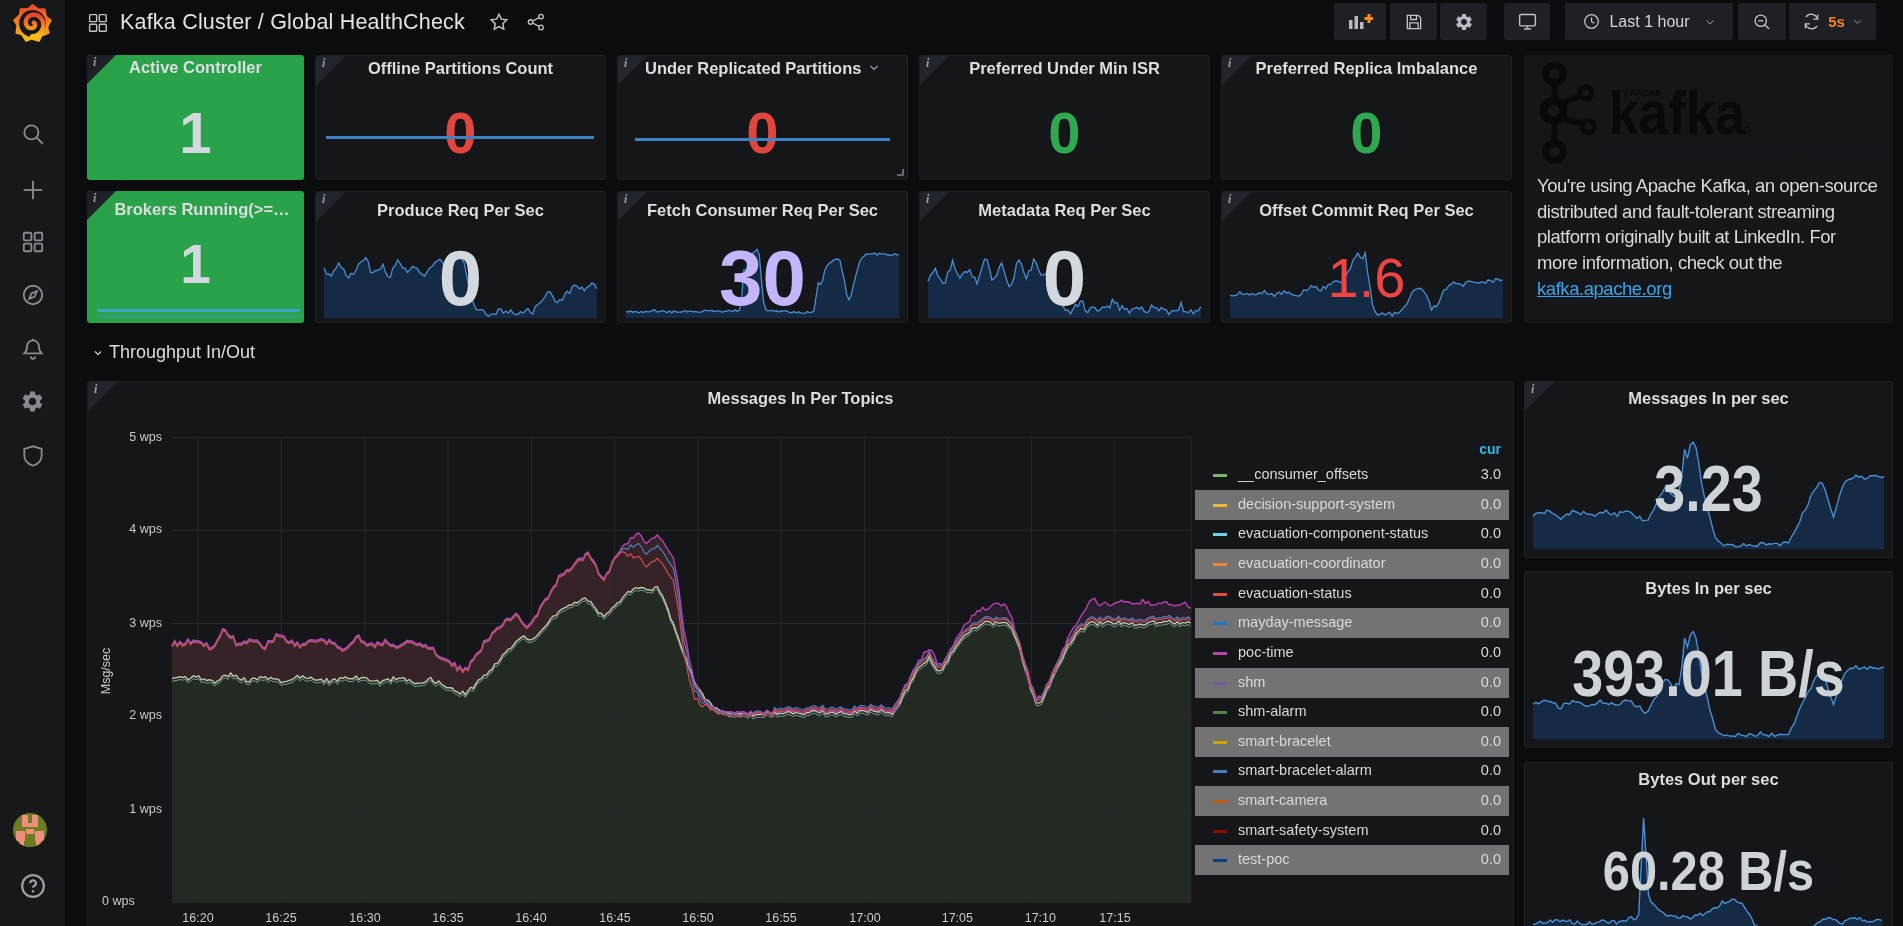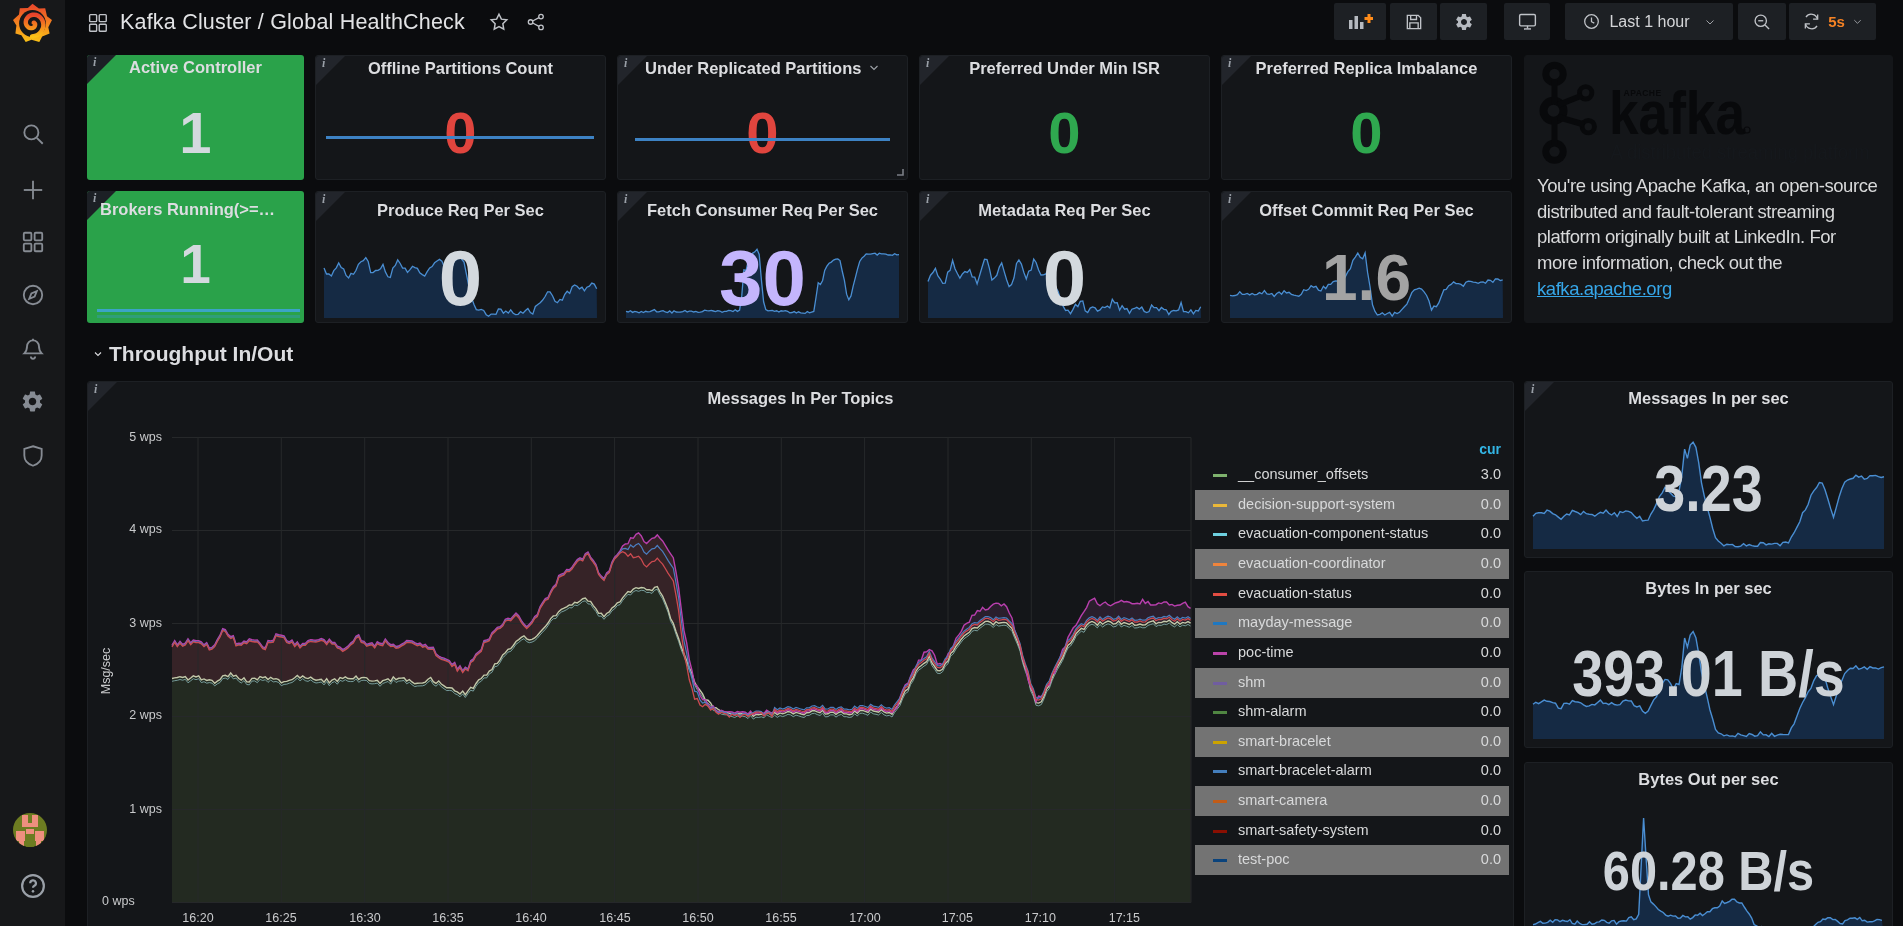--- a/index.html
+++ b/index.html
@@ -213,21 +213,21 @@
   </div>
 <div class="panel" style="left:1221px;top:55px;width:291px;height:125px">
     <div class="corner"></div>
     <div class="ii">i</div>
     <div class="ptitle" style="top:3px">Preferred Replica Imbalance</div>
     <div class="bigval" style="top:43px;font-size:58px;color:#2fa84f">0</div>
   </div>
 <div class="gpanel" style="left:87px;top:191px;width:217px;height:132px">
     <div class="corng"></div>
     <div class="ii">i</div>
-<div class="ptitle" style="top:9px;text-align:left;left:13px">Brokers Running(&gt;=…</div>
+<div class="ptitle" style="top:9px;text-align:center;left:13px">Brokers Running(&gt;=…</div>
 <div class="bigval" style="top:41px;font-size:55px">1</div>
 <div class="abs" style="left:10px;right:4px;top:118px;height:3px;background:#3ba4c7"></div>
 <div class="abs" style="left:10px;right:4px;top:124px;height:3px;background:#2f9e79"></div>
   </div>
 <div class="panel" style="left:315px;top:191px;width:291px;height:132px">
     <div class="corner"></div>
     <div class="ii">i</div>
     <div class="ptitle" style="top:9px">Produce Req Per Sec</div>
     <svg class="abs" style="left:0;top:0" width="289" height="130">
       <polygon points="8,126 8.0,76.0 10.5,82.0 12.9,81.9 15.4,84.0 17.8,78.7 20.3,75.8 22.7,70.9 25.2,75.6 27.7,77.0 30.1,83.5 32.6,86.0 35.0,81.4 37.5,82.3 39.9,78.5 42.4,72.3 44.9,69.7 47.3,68.6 49.8,65.6 52.2,69.5 54.7,80.6 57.1,80.5 59.6,78.5 62.1,78.3 64.5,76.8 67.0,72.4 69.4,79.9 71.9,84.8 74.3,85.4 76.8,76.0 79.3,73.5 81.7,67.9 84.2,71.5 86.6,76.0 89.1,76.1 91.5,80.4 94.0,77.7 96.5,74.3 98.9,75.6 101.4,76.4 103.8,80.9 106.3,82.6 108.7,84.0 111.2,79.6 113.7,76.0 116.1,74.6 118.6,70.8 121.0,69.0 123.5,67.4 125.9,69.1 128.4,75.1 130.9,79.3 133.3,78.3 135.8,75.8 138.2,69.0 140.7,67.4 143.1,63.3 145.6,67.0 148.0,70.0 150.5,82.5 153.0,95.2 155.4,105.1 157.9,112.2 160.3,117.6 162.8,118.1 165.2,117.4 167.7,118.4 170.2,122.7 172.6,124.3 175.1,122.1 177.5,122.1 180.0,122.3 182.4,116.9 184.9,117.1 187.4,121.2 189.8,119.1 192.3,121.1 194.7,117.8 197.2,121.2 199.6,122.6 202.1,122.3 204.6,119.6 207.0,121.2 209.5,118.5 211.9,116.5 214.4,120.5 216.8,122.1 219.3,114.5 221.8,112.6 224.2,110.7 226.7,108.0 229.1,104.5 231.6,99.8 234.0,99.9 236.5,103.7 239.0,109.2 241.4,110.7 243.9,107.4 246.3,108.2 248.8,102.3 251.2,99.3 253.7,101.4 256.2,94.6 258.6,92.9 261.1,94.2 263.5,96.9 266.0,95.1 268.4,98.8 270.9,95.2 273.4,94.2 275.8,91.1 278.3,92.1 280.7,96.8 281,126" fill="#152a44"></polygon>
@@ -256,21 +256,21 @@
     <div class="bigval" style="top:47px;font-size:78px;line-height:78px;font-weight:600;color:#d3d9de">0</div>
   </div>
 <div class="panel" style="left:1221px;top:191px;width:291px;height:132px">
     <div class="corner"></div>
     <div class="ii">i</div>
     <div class="ptitle" style="top:9px">Offset Commit Req Per Sec</div>
     <svg class="abs" style="left:0;top:0" width="289" height="130">
       <polygon points="8,126 8.0,103.4 10.5,103.9 12.9,103.5 15.4,102.7 17.8,99.7 20.3,102.4 22.7,102.4 25.2,101.5 27.7,102.9 30.1,101.4 32.6,102.8 35.0,102.3 37.5,100.6 39.9,101.8 42.4,98.6 44.9,101.8 47.3,102.3 49.8,101.5 52.2,104.5 54.7,101.5 57.1,100.1 59.6,102.2 62.1,98.7 64.5,101.0 67.0,100.3 69.4,102.3 71.9,103.1 74.3,103.7 76.8,104.2 79.3,102.4 81.7,97.7 84.2,98.5 86.6,97.3 89.1,93.7 91.5,95.2 94.0,94.3 96.5,98.1 98.9,99.0 101.4,94.3 103.8,96.7 106.3,92.4 108.7,92.4 111.2,89.5 113.7,88.8 116.1,89.2 118.6,90.7 121.0,88.7 123.5,84.4 125.9,79.6 128.4,76.6 130.9,68.4 133.3,65.1 135.8,61.1 138.2,65.2 140.7,66.8 143.1,60.8 145.6,80.4 148.0,94.5 150.5,112.8 153.0,119.4 155.4,123.0 157.9,122.4 160.3,120.8 162.8,123.0 165.2,121.5 167.7,120.3 170.2,124.1 172.6,120.3 175.1,121.5 177.5,120.2 180.0,117.4 182.4,114.8 184.9,112.1 187.4,106.4 189.8,100.7 192.3,97.8 194.7,97.2 197.2,96.1 199.6,97.1 202.1,99.9 204.6,103.5 207.0,109.0 209.5,118.2 211.9,114.1 214.4,114.7 216.8,110.9 219.3,104.2 221.8,97.9 224.2,97.4 226.7,93.7 229.1,92.4 231.6,89.9 234.0,91.6 236.5,91.7 239.0,92.4 241.4,94.2 243.9,90.2 246.3,89.1 248.8,89.3 251.2,90.1 253.7,90.3 256.2,91.4 258.6,90.2 261.1,89.9 263.5,91.2 266.0,88.0 268.4,88.3 270.9,90.3 273.4,86.9 275.8,87.0 278.3,88.6 280.7,87.9 281,126" fill="#152a44"></polygon>
       <polyline points="8.0,103.4 10.5,103.9 12.9,103.5 15.4,102.7 17.8,99.7 20.3,102.4 22.7,102.4 25.2,101.5 27.7,102.9 30.1,101.4 32.6,102.8 35.0,102.3 37.5,100.6 39.9,101.8 42.4,98.6 44.9,101.8 47.3,102.3 49.8,101.5 52.2,104.5 54.7,101.5 57.1,100.1 59.6,102.2 62.1,98.7 64.5,101.0 67.0,100.3 69.4,102.3 71.9,103.1 74.3,103.7 76.8,104.2 79.3,102.4 81.7,97.7 84.2,98.5 86.6,97.3 89.1,93.7 91.5,95.2 94.0,94.3 96.5,98.1 98.9,99.0 101.4,94.3 103.8,96.7 106.3,92.4 108.7,92.4 111.2,89.5 113.7,88.8 116.1,89.2 118.6,90.7 121.0,88.7 123.5,84.4 125.9,79.6 128.4,76.6 130.9,68.4 133.3,65.1 135.8,61.1 138.2,65.2 140.7,66.8 143.1,60.8 145.6,80.4 148.0,94.5 150.5,112.8 153.0,119.4 155.4,123.0 157.9,122.4 160.3,120.8 162.8,123.0 165.2,121.5 167.7,120.3 170.2,124.1 172.6,120.3 175.1,121.5 177.5,120.2 180.0,117.4 182.4,114.8 184.9,112.1 187.4,106.4 189.8,100.7 192.3,97.8 194.7,97.2 197.2,96.1 199.6,97.1 202.1,99.9 204.6,103.5 207.0,109.0 209.5,118.2 211.9,114.1 214.4,114.7 216.8,110.9 219.3,104.2 221.8,97.9 224.2,97.4 226.7,93.7 229.1,92.4 231.6,89.9 234.0,91.6 236.5,91.7 239.0,92.4 241.4,94.2 243.9,90.2 246.3,89.1 248.8,89.3 251.2,90.1 253.7,90.3 256.2,91.4 258.6,90.2 261.1,89.9 263.5,91.2 266.0,88.0 268.4,88.3 270.9,90.3 273.4,86.9 275.8,87.0 278.3,88.6 280.7,87.9" fill="none" stroke="#4a8ed2" stroke-width="1.3"></polyline>
     </svg>
-    <div class="bigval" style="top:47px;font-size:64px;line-height:78px;font-weight:700;color:#a3a3a3">1.6</div>
+    <div class="bigval" style="top:47px;font-size:56px;line-height:78px;font-weight:400;color:#ef4444">1.6</div>
   </div>
 <div class="panel" style="left:1524px;top:55px;width:369px;height:268px;border-color:#141619">
     <svg class="abs" style="left:10px;top:2px" width="350" height="112" viewBox="0 0 350 112">
 <g fill="#08090b">
 <circle cx="19.5" cy="15.9" r="12.2"></circle>
 <circle cx="18.5" cy="52.8" r="14"></circle>
 <circle cx="19.5" cy="93.6" r="12.2"></circle>
 <circle cx="50.7" cy="34.8" r="8.6"></circle>
 <circle cx="53.3" cy="68.7" r="8.6"></circle>
 <rect x="16.5" y="22" width="6" height="25"></rect>
@@ -289,21 +289,21 @@
 <text x="74" y="75.5" font-family="Liberation Sans,sans-serif" font-size="62" font-weight="700" fill="#08090b" textLength="136" lengthAdjust="spacingAndGlyphs">kafka</text>
 <circle cx="212" cy="72" r="3" fill="none" stroke="#08090b" stroke-width="1.2"></circle>
 <text x="75.6" y="101" font-family="Liberation Sans,sans-serif" font-size="20" fill="#15181c" textLength="259" lengthAdjust="spacingAndGlyphs">A distributed streaming platform</text>
 </svg>
     <div class="abs" style="left:12px;top:117px;width:365px;font-size:18.5px;letter-spacing:-0.45px;line-height:25.7px;color:#d8d9da;white-space:nowrap">You're using Apache Kafka, an open-source<br>distributed and fault-tolerant streaming<br>platform originally built at LinkedIn. For<br>more information, check out the<br><span style="color:#36a6e8;text-decoration:underline">kafka.apache.org</span></div>
   </div>
 <div class="abs" style="left:92px;top:342px;display:flex;align-items:center;color:#dcdde0">
 <svg width="12" height="12" viewBox="0 0 24 24" style="margin-right:5px">
       <path d="M6 9 l6 6 6-6" stroke="#dcdde0" stroke-width="2.2" fill="none"></path>
     </svg>
-<span style="font-size:21px;font-weight:700">Throughput In/Out</span>
+<span style="font-size:18px;font-weight:400">Throughput In/Out</span>
   </div>
 <div class="panel" style="left:87px;top:381px;width:1427px;height:560px">
     <div class="corner"></div>
     <div class="ii">i</div>
     <div class="ptitle" style="font-size:16.5px">Messages In Per Topics</div>
     <svg class="abs" style="left:0;top:0" width="1427" height="560">
       <polygon points="84.0,263.0 86.7,258.6 89.3,262.9 92.0,259.3 94.7,262.5 97.3,261.2 100.0,256.7 102.7,260.8 105.3,258.0 108.0,258.7 110.7,258.8 113.3,259.9 116.0,262.9 118.7,260.6 121.3,266.1 124.0,265.3 126.7,262.8 129.3,257.7 132.0,253.2 134.7,246.7 137.3,247.6 140.0,252.3 142.7,254.6 145.3,253.7 148.0,262.0 150.7,261.1 153.3,261.5 156.0,259.0 158.7,259.8 161.3,256.9 164.0,257.6 166.7,258.1 169.3,258.0 172.0,261.1 174.7,264.8 177.3,265.7 180.0,258.5 182.7,258.9 185.3,258.3 188.0,251.8 190.7,252.6 193.3,253.2 196.0,253.9 198.7,258.7 201.3,259.8 204.0,258.1 206.7,262.8 209.3,259.9 212.0,264.2 214.7,261.4 217.3,261.4 220.0,258.5 222.7,257.6 225.3,258.0 228.0,258.3 230.7,257.6 233.3,256.5 236.0,257.5 238.7,260.9 241.3,257.2 244.0,260.3 246.7,260.4 249.3,264.2 252.0,265.2 254.7,267.6 257.3,266.0 260.0,264.2 262.7,261.1 265.3,259.1 268.0,254.3 270.7,252.8 273.3,258.7 276.0,259.3 278.7,262.4 281.3,261.5 284.0,260.9 286.7,264.1 289.3,259.8 292.0,261.3 294.7,261.8 297.3,257.0 300.0,260.5 302.7,262.6 305.3,262.2 308.0,264.5 310.7,264.0 313.3,262.3 316.0,260.9 318.7,258.5 321.3,258.7 324.0,259.0 326.7,260.6 329.3,261.9 332.0,261.1 334.7,263.5 337.3,262.4 340.0,265.4 342.7,265.5 345.3,265.3 348.0,271.7 350.7,274.0 353.3,275.4 356.0,276.2 358.7,277.3 361.3,278.5 364.0,282.6 366.7,280.5 369.3,287.2 372.0,283.8 374.7,288.6 377.3,285.2 380.0,286.9 382.7,278.7 385.3,276.9 388.0,271.9 390.7,269.7 393.3,267.5 396.0,258.6 398.7,258.0 401.3,256.8 404.0,250.7 406.7,248.2 409.3,245.4 412.0,244.7 414.7,242.4 417.3,237.3 420.0,236.3 422.7,236.9 425.3,233.9 428.0,231.1 430.7,233.8 433.3,238.4 436.0,242.1 438.7,244.7 441.3,242.2 444.0,239.1 446.7,234.5 449.3,232.7 452.0,224.8 454.7,220.4 457.3,216.5 460.0,215.5 462.7,209.3 465.3,204.7 468.0,202.3 470.7,193.6 473.3,192.2 476.0,191.1 478.7,187.4 481.3,187.7 484.0,185.2 486.7,181.2 489.3,177.6 492.0,175.8 494.7,177.2 497.3,171.7 500.0,169.9 502.6,175.1 505.3,178.4 508.0,182.5 510.6,190.6 513.3,194.1 516.0,196.6 518.6,191.0 521.3,188.8 524.0,180.1 526.6,175.1 529.3,172.4 532.0,168.8 534.6,164.0 537.3,162.0 540.0,161.7 542.6,155.7 545.3,156.3 548.0,152.4 550.6,150.9 553.3,154.0 556.0,159.5 558.6,161.6 561.3,158.7 564.0,156.3 566.6,155.8 569.3,152.9 572.0,156.2 574.6,158.9 577.3,163.3 580.0,167.9 582.6,171.8 585.3,175.7 588.0,190.0 590.6,205.3 593.3,227.5 596.0,248.6 598.6,260.3 601.3,277.6 604.0,288.6 606.6,302.2 609.3,304.2 612.0,313.3 614.6,317.6 617.3,317.7 620.0,322.4 622.6,326.1 625.3,324.1 628.0,328.3 630.6,330.1 633.3,328.2 636.0,329.4 638.6,329.9 641.3,329.7 644.0,330.0 646.6,331.0 649.3,329.6 652.0,330.3 654.6,329.8 657.3,330.2 660.0,332.0 662.6,329.1 665.3,332.6 668.0,330.8 670.6,331.1 673.3,330.3 676.0,331.4 678.6,328.2 681.3,329.9 684.0,331.1 686.6,328.7 689.3,330.9 692.0,329.2 694.6,330.1 697.3,329.2 700.0,327.8 702.6,328.5 705.3,330.2 708.0,328.7 710.6,329.4 713.3,330.3 716.0,331.1 718.6,329.0 721.3,328.9 724.0,327.1 726.6,326.9 729.3,328.2 732.0,329.0 734.6,326.6 737.3,330.4 740.0,330.2 742.6,328.5 745.3,328.5 748.0,330.6 750.6,328.8 753.3,327.9 756.0,330.2 758.6,330.2 761.3,331.0 764.0,330.4 766.6,327.4 769.3,329.5 772.0,326.8 774.6,326.7 777.3,327.7 780.0,328.8 782.6,325.5 785.3,327.3 788.0,327.9 790.6,328.5 793.3,326.0 796.0,328.3 798.6,329.4 801.3,328.9 804.0,330.6 804.0,520.5 84.0,520.5" fill="#362327"></polygon>
       <polygon points="804.0,330.6 806.6,328.0 809.3,324.9 812.0,315.3 814.6,308.3 817.3,302.7 820.0,301.2 822.6,294.2 825.3,288.0 828.0,285.4 830.6,278.1 833.3,278.1 836.0,270.2 838.6,269.8 841.3,267.5 844.0,268.9 846.6,273.2 849.3,282.1 852.0,281.6 854.6,282.7 857.3,279.1 860.0,271.8 862.6,268.9 865.3,263.9 868.0,256.3 870.6,253.1 873.3,249.4 876.0,243.1 878.6,241.3 881.3,240.2 884.0,233.3 886.6,233.0 889.3,228.6 892.0,229.3 894.6,225.3 897.3,227.9 900.0,227.3 902.6,224.6 905.3,222.2 908.0,221.2 910.6,221.4 913.3,223.8 916.0,222.0 918.6,224.7 921.3,231.0 924.0,235.9 926.6,247.9 929.3,254.9 932.0,264.3 934.6,276.6 937.3,284.0 940.0,297.8 942.6,304.6 945.3,309.9 948.0,319.8 950.6,314.0 953.3,314.6 956.0,311.1 958.6,304.2 961.3,303.0 964.0,292.1 966.6,291.3 969.3,282.0 972.0,275.5 974.6,267.5 977.3,264.8 980.0,255.3 982.6,250.7 985.3,245.8 988.0,243.3 990.6,238.7 993.3,233.7 996.0,229.7 998.6,225.6 1001.3,219.2 1004.0,217.6 1006.6,216.2 1009.3,221.9 1012.0,223.7 1014.6,221.5 1017.3,220.0 1020.0,222.7 1022.6,223.8 1025.3,222.1 1028.0,220.7 1030.6,220.0 1033.3,218.3 1036.0,219.9 1038.6,219.5 1041.3,220.2 1044.0,221.7 1046.6,221.7 1049.3,221.3 1052.0,221.9 1054.6,217.4 1057.3,221.4 1060.0,219.5 1062.6,223.0 1065.3,223.0 1068.0,222.7 1070.6,220.9 1073.3,221.6 1076.0,220.0 1078.6,220.0 1081.3,222.9 1084.0,222.4 1086.6,224.1 1089.3,223.3 1092.0,223.0 1094.6,221.3 1097.3,220.2 1100.0,224.7 1102.6,226.4 1102.6,520.5 804.0,520.5" fill="#2a1f2d"></polygon>
       <polygon points="84.0,296.5 86.7,295.9 89.3,295.5 92.0,294.7 94.7,295.4 97.3,294.5 100.0,298.0 102.7,296.0 105.3,293.9 108.0,295.0 110.7,293.9 113.3,297.8 116.0,296.9 118.7,298.4 121.3,297.8 124.0,298.3 126.7,301.2 129.3,299.1 132.0,297.7 134.7,293.9 137.3,293.3 140.0,294.6 142.7,290.8 145.3,294.1 148.0,293.3 150.7,296.5 153.3,298.2 156.0,295.9 158.7,299.8 161.3,300.0 164.0,296.3 166.7,296.1 169.3,297.9 172.0,294.6 174.7,295.7 177.3,294.9 180.0,297.6 182.7,295.3 185.3,297.1 188.0,296.7 190.7,297.7 193.3,300.9 196.0,299.6 198.7,299.4 201.3,298.4 204.0,297.7 206.7,295.7 209.3,293.4 212.0,296.1 214.7,293.9 217.3,295.9 220.0,296.6 222.7,295.1 225.3,297.1 228.0,298.2 230.7,297.8 233.3,297.2 236.0,300.2 238.7,296.7 241.3,300.9 244.0,298.0 246.7,296.8 249.3,299.5 252.0,295.6 254.7,296.5 257.3,294.9 260.0,296.5 262.7,296.8 265.3,296.7 268.0,294.0 270.7,297.5 273.3,295.7 276.0,295.4 278.7,295.8 281.3,298.7 284.0,299.1 286.7,298.9 289.3,298.3 292.0,301.5 294.7,298.7 297.3,297.8 300.0,296.8 302.7,299.4 305.3,294.9 308.0,297.7 310.7,296.3 313.3,296.1 316.0,295.7 318.7,299.0 321.3,297.5 324.0,299.9 326.7,301.8 329.3,301.2 332.0,301.1 334.7,301.0 337.3,300.1 340.0,297.3 342.7,295.4 345.3,299.7 348.0,301.4 350.7,298.9 353.3,302.0 356.0,303.9 358.7,305.8 361.3,305.7 364.0,306.0 366.7,308.8 369.3,309.9 372.0,312.0 374.7,309.1 377.3,312.7 380.0,308.8 382.7,305.4 385.3,306.3 388.0,301.5 390.7,297.9 393.3,296.5 396.0,293.1 398.7,293.1 401.3,289.1 404.0,287.5 406.7,281.9 409.3,281.4 412.0,277.9 414.7,272.9 417.3,270.7 420.0,267.3 422.7,266.6 425.3,263.5 428.0,259.5 430.7,257.6 433.3,255.4 436.0,253.8 438.7,256.8 441.3,257.9 444.0,257.4 446.7,255.9 449.3,253.5 452.0,250.3 454.7,247.3 457.3,244.6 460.0,241.0 462.7,236.6 465.3,233.9 468.0,233.7 470.7,229.6 473.3,227.4 476.0,226.2 478.7,224.8 481.3,223.0 484.0,223.1 486.7,220.2 489.3,220.9 492.0,219.0 494.7,216.7 497.3,216.0 500.0,219.1 502.6,219.4 505.3,223.6 508.0,226.8 510.6,231.4 513.3,231.3 516.0,234.6 518.6,231.5 521.3,229.9 524.0,225.9 526.6,224.2 529.3,220.8 532.0,219.8 534.6,215.8 537.3,212.6 540.0,209.5 542.6,210.2 545.3,207.0 548.0,205.7 550.6,206.5 553.3,205.5 556.0,205.8 558.6,207.8 561.3,207.7 564.0,208.6 566.6,205.4 569.3,204.5 572.0,210.0 574.6,214.1 577.3,220.5 580.0,227.3 582.6,236.5 585.3,241.3 588.0,249.5 590.6,256.6 593.3,265.1 596.0,271.7 598.6,278.5 601.3,285.8 604.0,291.4 606.6,300.2 609.3,305.0 612.0,308.3 614.6,311.9 617.3,317.7 620.0,318.2 622.6,320.9 625.3,325.8 628.0,325.8 630.6,327.7 633.3,329.3 636.0,330.0 638.6,330.1 641.3,331.3 644.0,331.7 646.6,332.7 649.3,331.3 652.0,332.0 654.6,331.4 657.3,331.9 660.0,333.7 662.6,330.8 665.3,334.3 668.0,332.4 670.6,332.8 673.3,332.0 676.0,333.0 678.6,329.9 681.3,331.6 684.0,332.8 686.6,330.4 689.3,332.6 692.0,330.9 694.6,331.8 697.3,330.9 700.0,329.5 702.6,330.1 705.3,331.9 708.0,330.4 710.6,331.1 713.3,332.0 716.0,332.7 718.6,330.7 721.3,330.6 724.0,328.8 726.6,328.6 729.3,329.8 732.0,330.7 734.6,328.3 737.3,332.1 740.0,331.8 742.6,330.2 745.3,330.1 748.0,332.3 750.6,330.5 753.3,329.6 756.0,331.9 758.6,331.9 761.3,332.7 764.0,332.1 766.6,329.0 769.3,331.2 772.0,328.5 774.6,328.4 777.3,329.4 780.0,330.5 782.6,327.2 785.3,329.0 788.0,329.5 790.6,330.2 793.3,327.7 796.0,330.0 798.6,331.1 801.3,330.5 804.0,332.2 806.6,327.7 809.3,324.2 812.0,320.7 814.6,314.1 817.3,308.8 820.0,307.0 822.6,299.8 825.3,295.8 828.0,289.0 830.6,285.4 833.3,283.5 836.0,281.3 838.6,279.7 841.3,274.2 844.0,281.0 846.6,284.5 849.3,288.5 852.0,288.8 854.6,287.0 857.3,281.4 860.0,279.0 862.6,271.4 865.3,269.1 868.0,264.2 870.6,261.0 873.3,257.2 876.0,254.0 878.6,252.1 881.3,250.3 884.0,246.6 886.6,245.5 889.3,246.0 892.0,243.4 894.6,241.6 897.3,239.4 900.0,239.3 902.6,240.4 905.3,242.7 908.0,239.7 910.6,241.3 913.3,240.8 916.0,240.4 918.6,240.9 921.3,243.8 924.0,246.5 926.6,253.1 929.3,259.2 932.0,266.3 934.6,277.9 937.3,286.5 940.0,293.6 942.6,306.0 945.3,311.5 948.0,320.6 950.6,321.1 953.3,319.8 956.0,314.2 958.6,307.1 961.3,303.7 964.0,296.0 966.6,290.3 969.3,285.0 972.0,280.3 974.6,275.8 977.3,269.1 980.0,263.2 982.6,261.2 985.3,257.1 988.0,251.7 990.6,248.9 993.3,246.4 996.0,247.5 998.6,243.2 1001.3,240.7 1004.0,239.4 1006.6,240.5 1009.3,243.1 1012.0,239.8 1014.6,242.2 1017.3,240.3 1020.0,239.0 1022.6,239.9 1025.3,242.1 1028.0,241.5 1030.6,239.0 1033.3,242.3 1036.0,240.5 1038.6,241.4 1041.3,242.5 1044.0,240.7 1046.6,243.2 1049.3,243.0 1052.0,242.0 1054.6,243.0 1057.3,242.9 1060.0,240.6 1062.6,239.7 1065.3,238.9 1068.0,241.8 1070.6,240.4 1073.3,240.6 1076.0,239.3 1078.6,239.8 1081.3,238.2 1084.0,240.7 1086.6,242.2 1089.3,239.7 1092.0,242.1 1094.6,240.4 1097.3,241.1 1100.0,239.6 1102.6,241.2 1102.6,520.5 84.0,520.5" fill="#232a21"></polygon>
       <line x1="84" y1="520.5" x2="1103" y2="520.5" stroke="#26282a" stroke-width="1"></line>
@@ -341,21 +341,21 @@
     <div class="tick" style="left:168px;top:529px;width:50px;text-align:center">16:25</div>
     <div class="tick" style="left:252px;top:529px;width:50px;text-align:center">16:30</div>
     <div class="tick" style="left:335px;top:529px;width:50px;text-align:center">16:35</div>
     <div class="tick" style="left:418px;top:529px;width:50px;text-align:center">16:40</div>
     <div class="tick" style="left:502px;top:529px;width:50px;text-align:center">16:45</div>
     <div class="tick" style="left:585px;top:529px;width:50px;text-align:center">16:50</div>
     <div class="tick" style="left:668px;top:529px;width:50px;text-align:center">16:55</div>
     <div class="tick" style="left:752px;top:529px;width:50px;text-align:center">17:00</div>
     <div class="tick" style="left:835px;top:529px;width:50px;text-align:right">17:05</div>
     <div class="tick" style="left:918px;top:529px;width:50px;text-align:right">17:10</div>
-    <div class="tick" style="left:1002px;top:529px;width:50px;text-align:right">17:15</div>
+    <div class="tick" style="left:1002px;top:529px;width:50px;text-align:center">17:15</div>
     <div class="tick" style="left:-22px;top:282px;width:80px;text-align:center;transform:rotate(-90deg);font-size:12.5px">Msg/sec</div>
     <div class="abs" style="left:1107px;top:59px;width:314px;height:16px">
       <span style="position:absolute;right:8px;font-size:14px;font-weight:700;color:#33b5e5">cur</span>
     </div>
     <div class="legrow" style="top:78px">
       <span class="ldash" style="background:#7eb26d"></span>
       <span class="lname">__consumer_offsets</span>
       <span class="lval">3.0</span>
     </div>
     <div class="legrow stripe" style="top:108px">

